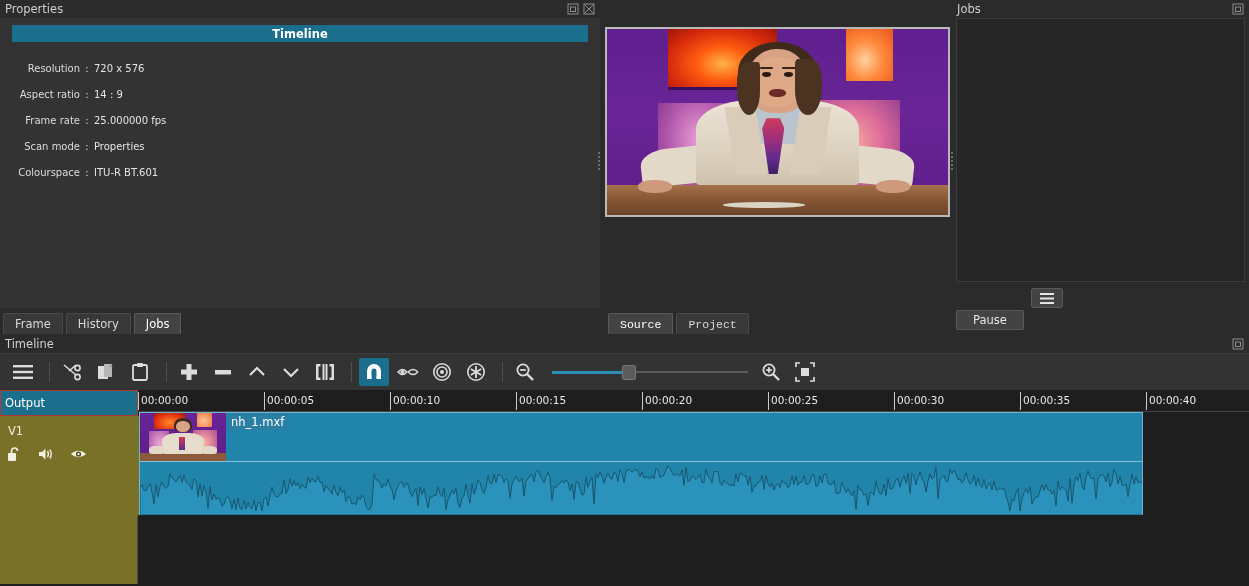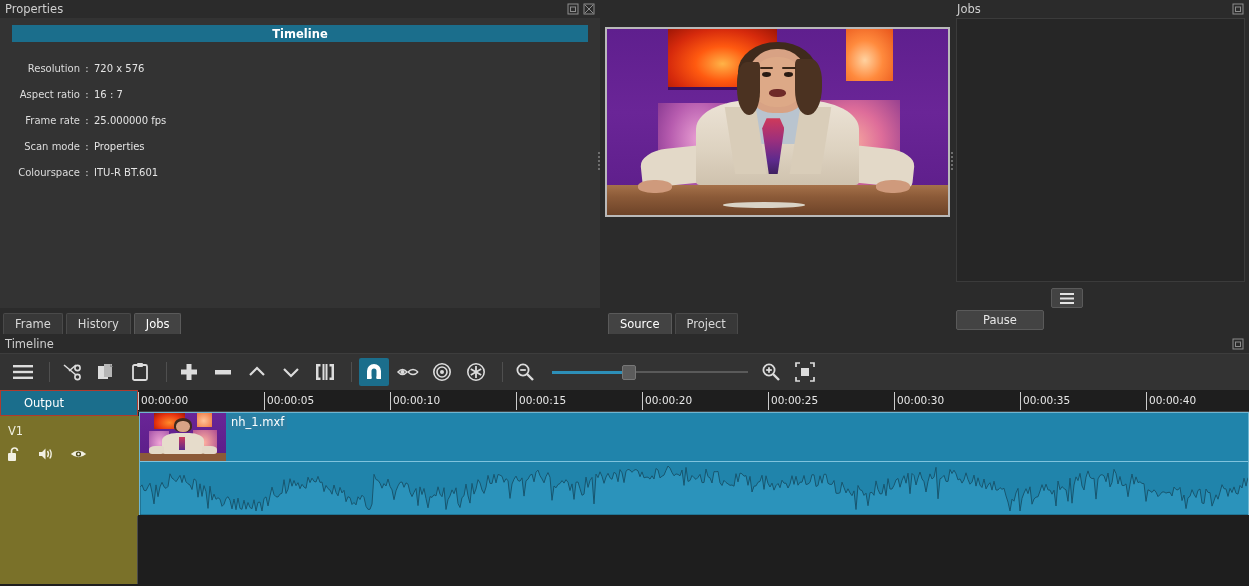--- a/index.html
+++ b/index.html
@@ -203,21 +203,21 @@
   }
   .tc-box{
     width:74px; height:20px; background:#232323; border:1px solid #555;
     color:#e8e8e8; font-size:11px; display:flex; align-items:center;
     justify-content:center; font-family:"DejaVu Sans", sans-serif;
   }
 
   
   #player-tabs{
     position:absolute; left:600px; top:308px; width:352px; height:26px;
-    background:#2b2b2b; display:flex; align-items:flex-end; padding-left:8px;
+    background:#2b2b2b; display:flex; align-items:flex-end; padding-left:8px;font-family:Liberation Mono, monospace;
   }
   .grip-dots{
     position:absolute; left:620px; top:332px; width:30px; height:5px;
     display:flex; gap:2px; align-items:center;
   }
   .grip-dots i{ width:2px; height:2px; background:#777; display:block;}
 
   
   #jobs{
     position:absolute; left:952px; top:0; width:297px; height:334px;
@@ -229,21 +229,21 @@
   }
   #jobs-actions{
     position:absolute; left:4px; top:287px; width:289px; height:22px;
     display:flex; align-items:center; gap:7px;
   }
   .btn{
     background:#434343; border:1px solid #5a5a5a; color:#e6e6e6;
     font-size:11.5px; height:20px; display:flex; align-items:center;
     justify-content:center; border-radius:2px;
   }
-  #pause-btn{ width:88px;margin-top:44px; }
+  #pause-btn{ width:68px;margin-top:44px; }
   #jobs-menu-btn{ width:32px; }
   #jobs-tabs{
     position:absolute; left:0; top:308px; width:297px; height:26px;
     background:#2b2b2b; display:flex; align-items:flex-end; padding-left:3px;
   }
   .vsplit-dots{
     position:absolute; left:951px; top:152px; width:3px; height:22px;
     display:flex; flex-direction:column; gap:2px;
   }
   .vsplit-dots i{ width:2px;height:2px;background:#6e6e6e;display:block;}
@@ -292,40 +292,40 @@
   #tl-body{
     position:absolute; left:0; top:56px; width:1249px; height:196px;
     background:#1e1e1e;
   }
   #track-heads{
     position:absolute; left:0; top:0; width:138px; height:196px;
   }
   #output-head{
     position:absolute; left:0; top:0; width:138px; height:26px;
     background:#1b6e8c; border:1px solid #b03a2e;
-    display:flex; align-items:center; padding-left:23px;
+    display:flex; align-items:center; padding-left:4px;
     color:#ffffff; font-size:11.5px;
   }
   #v1-head{
     position:absolute; left:0; top:26px; width:160px; height:100px;
     background:#7a7129; border-right:1px solid #4a4a4a;
   }
   #v1-head .vname{ position:absolute; left:8px; top:8px; font-size:11.5px; color:#f0efe0;}
   #v1-icons{ position:absolute; left:6px; top:30px; display:flex; gap:16px; align-items:center;}
   .thead-icon{ width:16px; height:16px; display:flex; align-items:center; justify-content:center;}
 
   #ruler{
     position:absolute; left:138px; top:0; width:1111px; height:22px;
     background:#1e1e1e; border-bottom:1px solid #444;
   }
   .r-tick{ position:absolute; top:2px; width:1px; height:18px; background:#cccccc; }
   .r-label{ position:absolute; top:4px; font-size:10.5px; color:#e8e8e8; padding-left:3px; white-space:nowrap;}
 
   #clip{
-    position:absolute; left:139px; top:22px; width:1110px; height:103px;
+    position:absolute; left:139px; top:22px; width:1004px; height:103px;
     background:#2084ab; border:1px solid #6fb6d2;
   }
   #clip-thumb{
     position:absolute; left:0; top:0; width:86px; height:48px; overflow:hidden;
   }
   #clip-name{
     position:absolute; left:88px; top:1px; font-size:11.5px; color:#ffffff;
     background:#2a7fa3; padding:1px 3px;
   }
   #wave-sep{
@@ -373,21 +373,21 @@
       <div class="prop-header">Timeline</div>
       <div class="prop-rows">
         <div class="prop-row">
           <span class="prop-label">Resolution</span>
           <span class="prop-colon">:</span>
           <span class="prop-value">720 x 576</span>
         </div>
         <div class="prop-row">
           <span class="prop-label">Aspect ratio</span>
           <span class="prop-colon">:</span>
-          <span class="prop-value">16 : 7</span>
+          <span class="prop-value">14 : 9</span>
         </div>
         <div class="prop-row">
           <span class="prop-label">Frame rate</span>
           <span class="prop-colon">:</span>
           <span class="prop-value">25.000000 fps</span>
         </div>
         <div class="prop-row">
           <span class="prop-label">Scan mode</span>
           <span class="prop-colon">:</span>
           <span class="prop-value">Properties</span>

